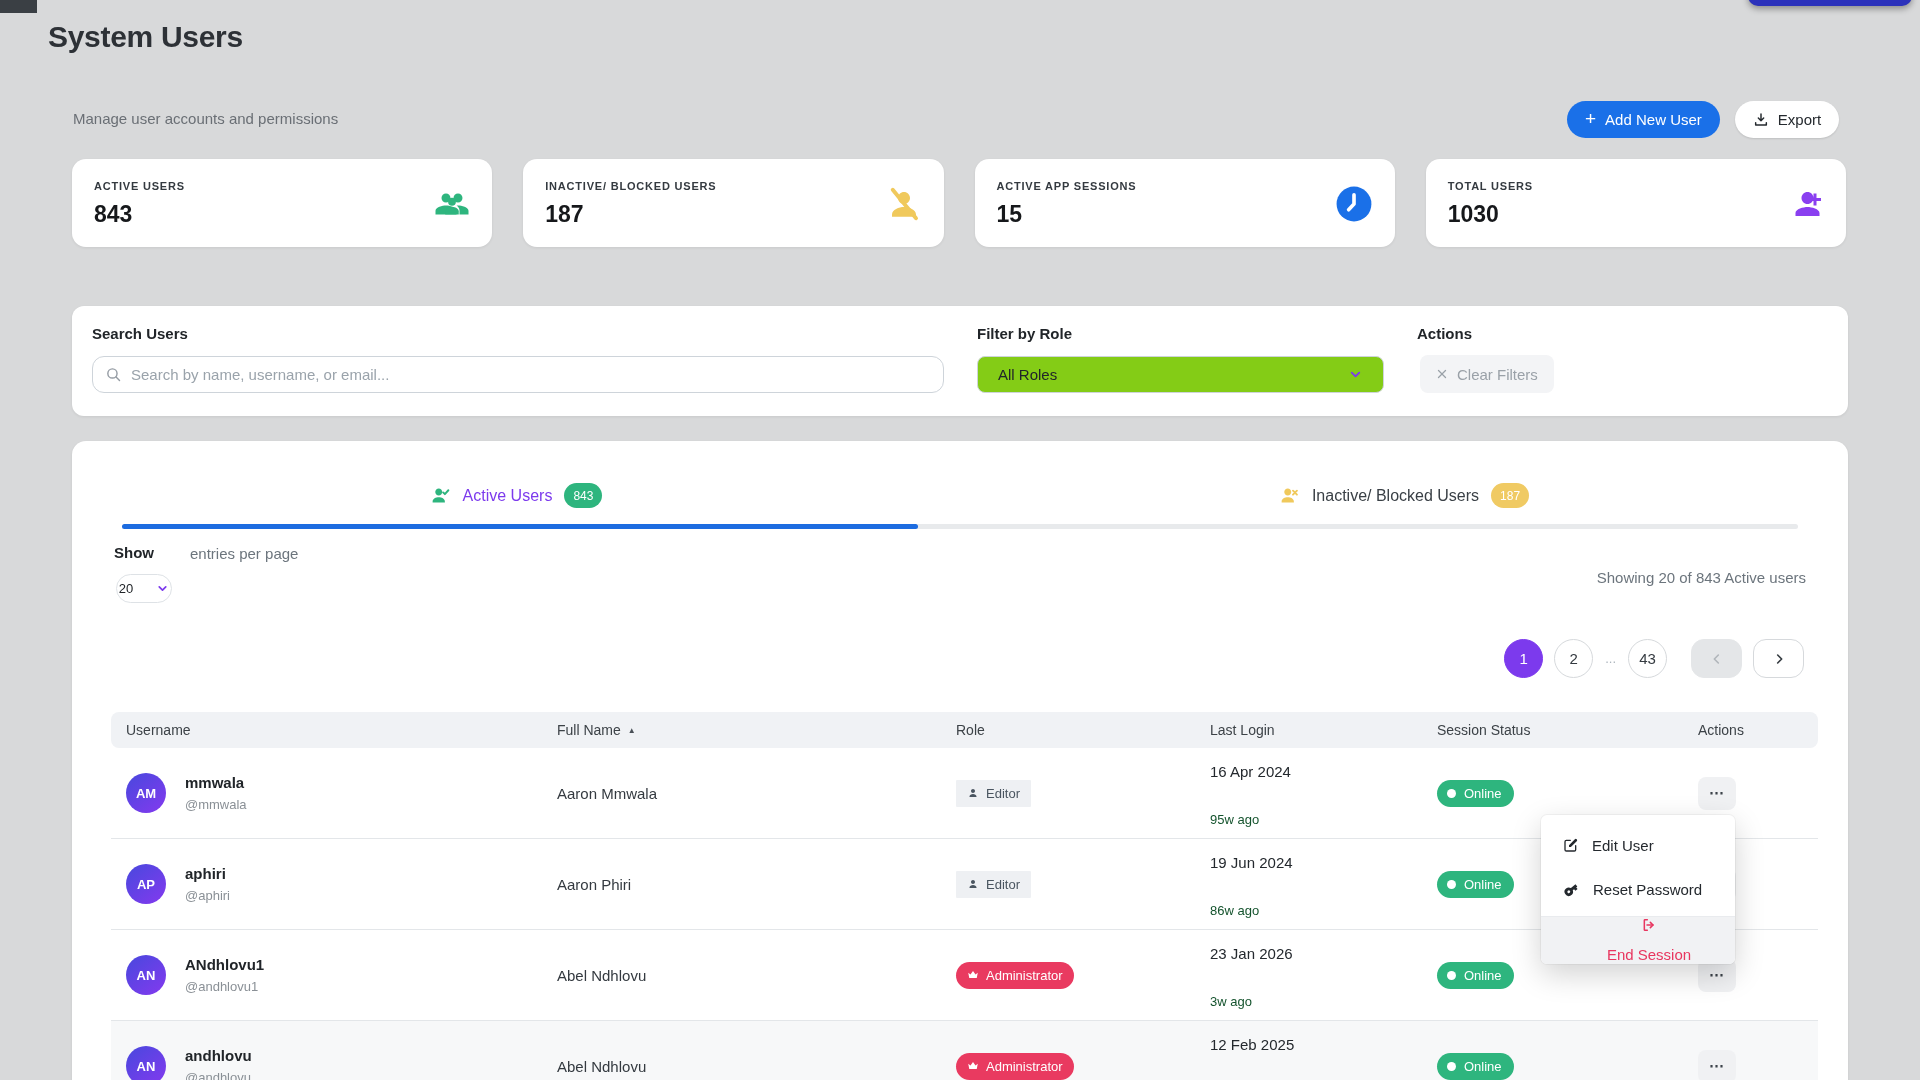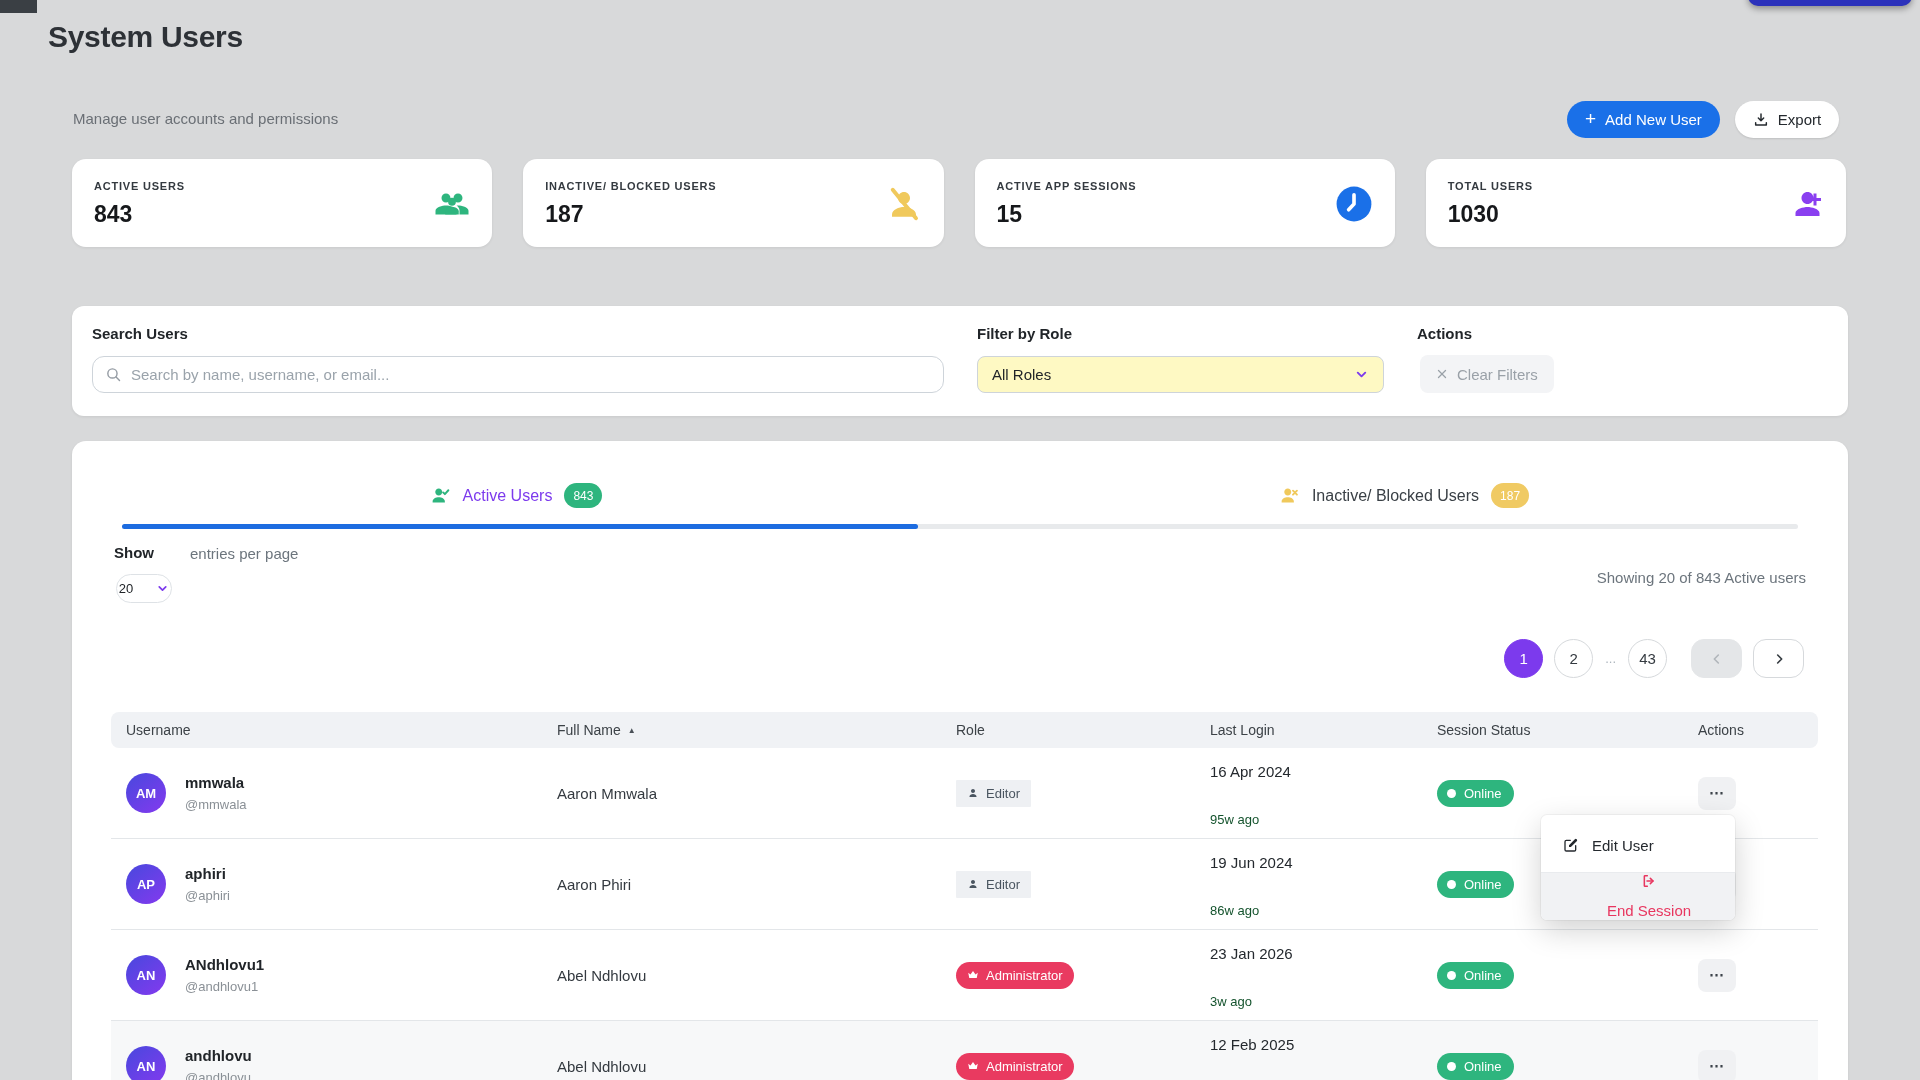--- a/index.html
+++ b/index.html
@@ -43,21 +43,21 @@
   .filter-card { position:absolute; left:72px; right:72px; top:306px; height:110px; background:#fff;
                  border-radius:12px; box-shadow:0 1px 3px rgba(0,0,0,.07); }
   .filter-label { position:absolute; top:19px; font-size:15px; font-weight:700; color:#212529; }
   .lbl-search { left:20px; } .lbl-role { left:905px; } .lbl-actions { left:1345px; }
   .search-box { position:absolute; left:20px; top:50px; width:852px; height:37px; border:1px solid #ced4da;
                 border-radius:12px; display:flex; align-items:center; padding:0 12px; gap:9px; background:#fff; }
   .search-box input { border:none; outline:none; flex:1; font-size:15px; font-family:inherit; color:#212529; background:transparent; }
   .search-box input::placeholder { color:#9aa3ab; }
   .role-select { position:absolute; left:905px; top:50px; width:407px; height:37px; border:1px solid #ced4da;
                  border-radius:8px; display:flex; align-items:center; justify-content:space-between;
-                 padding:0 14px; font-size:15px; color:#212529; background:#fef9c3; cursor:pointer; }
+                 padding:0 20px; font-size:15px; color:#212529; background:#84cc16; cursor:pointer; }
   .clear-btn { position:absolute; left:1348px; top:49px; height:38px; padding:0 16px; background:#f3f4f6;
                border:none; border-radius:8px; display:inline-flex; align-items:center; gap:9px;
                font-size:15px; font-family:inherit; color:#9aa1a8; cursor:pointer;text-align:center; }
 
   
   .main-card { position:absolute; left:72px; right:72px; top:441px; height:800px; background:#fff;
                border-radius:14px; box-shadow:0 1px 3px rgba(0,0,0,.07); }
   .tabs { display:flex; padding-top:42px; }
   .tab { flex:1; display:flex; align-items:center; justify-content:center; gap:12px; cursor:pointer; }
   .tab-label { font-size:16px; color:#3a4046; }
@@ -454,20 +454,28 @@
 <div class="context-menu">
   <div class="menu-item">
     <span>
       <svg width="16" height="16" viewBox="0 0 24 24">
         <path fill="none" stroke="#24292e" stroke-width="2" stroke-linecap="round" d="M11 5H5a2 2 0 0 0-2 2v12a2 2 0 0 0 2 2h12a2 2 0 0 0 2-2v-6"></path>
         <path fill="#24292e" d="M20.6 3.4a2 2 0 0 0-2.8 0L9 12.2V15h2.8l8.8-8.8a2 2 0 0 0 0-2.8z"></path>
       </svg>
     </span>
     <span>Edit User</span>
   </div>
+  <div class="menu-item">
+    <span class="icon-key-rot">
+      <svg width="17" height="17" viewBox="0 0 24 24" fill="#24292e">
+        <path d="M7 14a2 2 0 1 1 .001-4.001A2 2 0 0 1 7 14zm5.65-4A6 6 0 0 0 7 6a6 6 0 1 0 5.65 8H15v3h4v-3h2v-4h-8.35z"></path>
+      </svg>
+    </span>
+    <span>Reset Password</span>
+  </div>
   <div class="menu-divider"></div>
   <div class="menu-item danger">
     <span>
       <svg width="16" height="16" viewBox="0 0 24 24" fill="none" stroke="#e8365f" stroke-width="2.3" stroke-linecap="round" stroke-linejoin="round">
         <path d="M9.5 4H6a1 1 0 0 0-1 1v14a1 1 0 0 0 1 1h3.5"></path>
         <path d="M14 8l4 4-4 4"></path>
           <path d="M18 12H9"></path>
       </svg>
     </span>
     <span>End Session</span>

